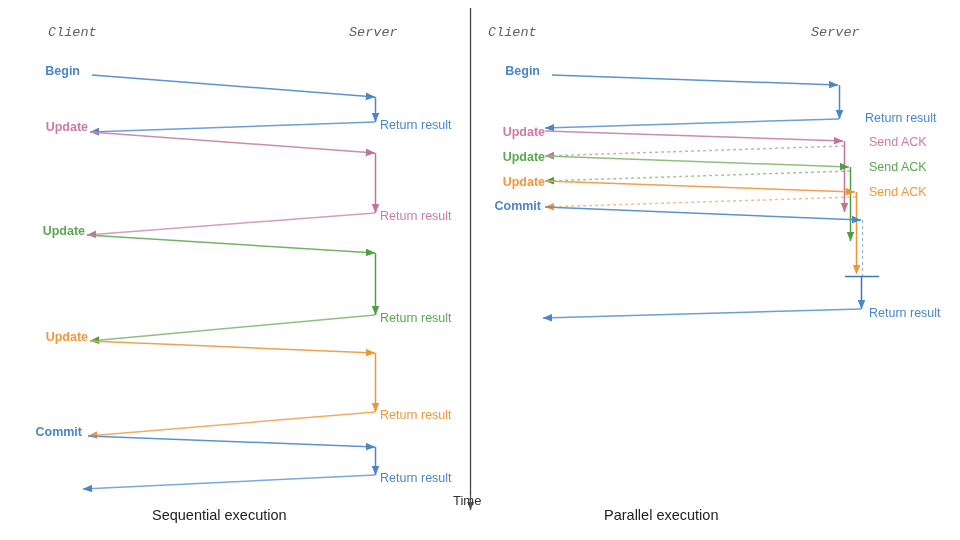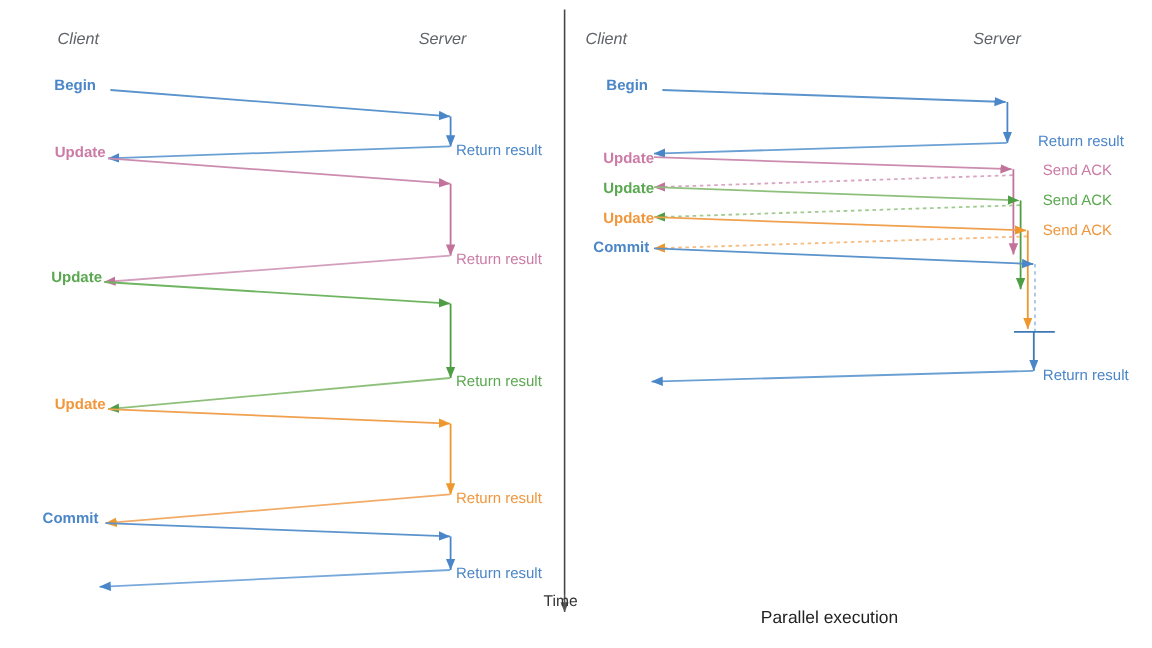--- a/index.html
+++ b/index.html
@@ -4,21 +4,21 @@
 <style>
   html,body{margin:0;padding:0;}
   body{
     width:960px;height:540px;background:#ffffff;overflow:hidden;
     font-family:"Liberation Sans","DejaVu Sans",sans-serif;
     position:relative;
   }
   #stage{position:absolute;left:0;top:0;width:960px;height:540px;}
   svg.layer{position:absolute;left:0;top:0;width:960px;height:540px;}
   .lbl{position:absolute;white-space:nowrap;font-size:12.5px;line-height:1;}
-  .hdr{position:absolute;white-space:nowrap;font-size:13.5px;font-style:italic;color:#5f6368;}
+  .hdr{position:absolute;white-space:nowrap;font-size:13.5px;font-style:italic;color:#5f6368;font-family:Liberation Mono, monospace;}
   .cap{position:absolute;white-space:nowrap;font-size:14.5px;color:#222222;}
   .timelbl{position:absolute;white-space:nowrap;font-size:13px;color:#333333;}
   .r{transform:translateX(-100%);font-weight:bold;}
 </style>
 </head>
 <body>
 
 <div id="stage">
 
   <svg class="layer" viewBox="0 0 960 540">
@@ -162,33 +162,34 @@
   <div class="lbl r" style="left:85px;top:225px;color:#5aa84f;">Update</div>
   <div class="lbl r" style="left:88px;top:331px;color:#f0973c;">Update</div>
   <div class="lbl r" style="left:82px;top:426px;color:#4a86c8;">Commit</div>
 
   <div class="lbl" style="left:380px;top:119px;color:#4a86c8;">Return result</div>
   <div class="lbl" style="left:380px;top:210px;color:#cc7ba6;">Return result</div>
   <div class="lbl" style="left:380px;top:312px;color:#5aa84f;">Return result</div>
   <div class="lbl" style="left:380px;top:409px;color:#f0973c;">Return result</div>
   <div class="lbl" style="left:380px;top:472px;color:#4a86c8;">Return result</div>
 
+  <div class="cap" style="left:152px;top:507px;">Sequential execution</div>
 
   <div class="hdr" style="left:488px;top:25px;">Client</div>
   <div class="hdr" style="left:811px;top:25px;">Server</div>
 
   <div class="lbl r" style="left:540px;top:65px;color:#4a86c8;">Begin</div>
   <div class="lbl r" style="left:545px;top:126px;color:#cc7ba6;">Update</div>
   <div class="lbl r" style="left:545px;top:151px;color:#5aa84f;">Update</div>
   <div class="lbl r" style="left:545px;top:176px;color:#f0973c;">Update</div>
   <div class="lbl r" style="left:541px;top:200px;color:#4a86c8;">Commit</div>
 
   <div class="lbl" style="left:865px;top:112px;color:#4a86c8;">Return result</div>
   <div class="lbl" style="left:869px;top:136px;color:#cc7ba6;">Send ACK</div>
   <div class="lbl" style="left:869px;top:161px;color:#5aa84f;">Send ACK</div>
   <div class="lbl" style="left:869px;top:186px;color:#f0973c;">Send ACK</div>
   <div class="lbl" style="left:869px;top:307px;color:#4a86c8;">Return result</div>
 
-  <div class="cap" style="left:634px;top:507px;">Parallel execution</div>
+  <div class="cap" style="left:604px;top:507px;">Parallel execution</div>
 
   <div class="timelbl" style="left:453px;top:493px;">Time</div>
 
 </div>
 
 </body></html>

